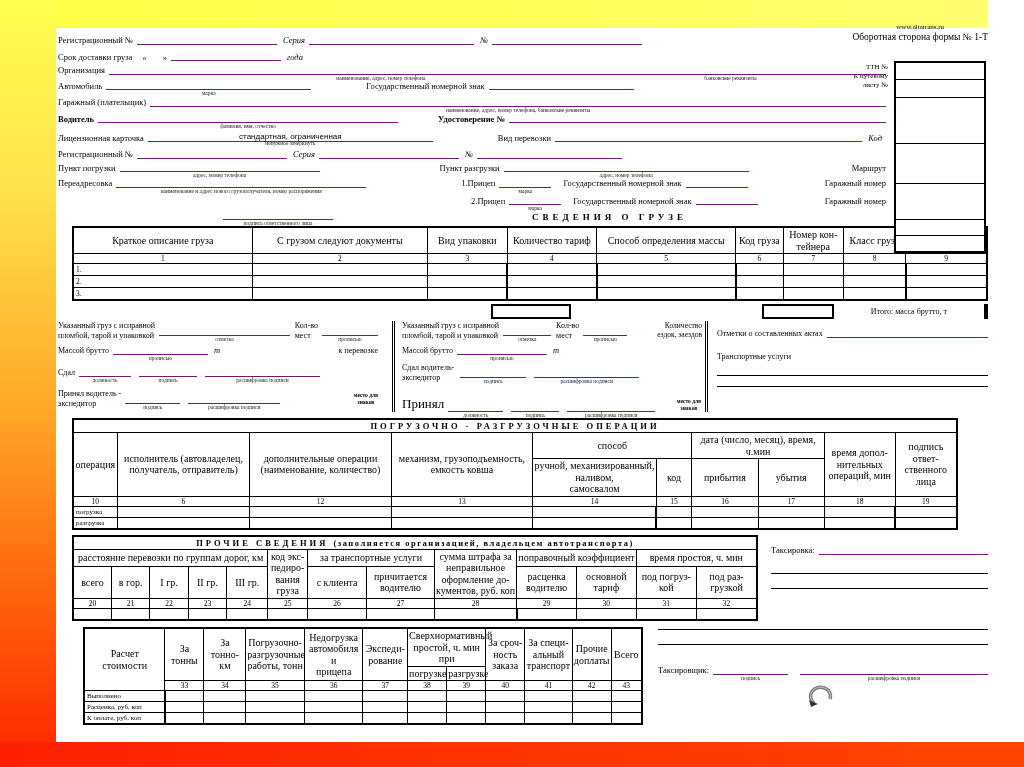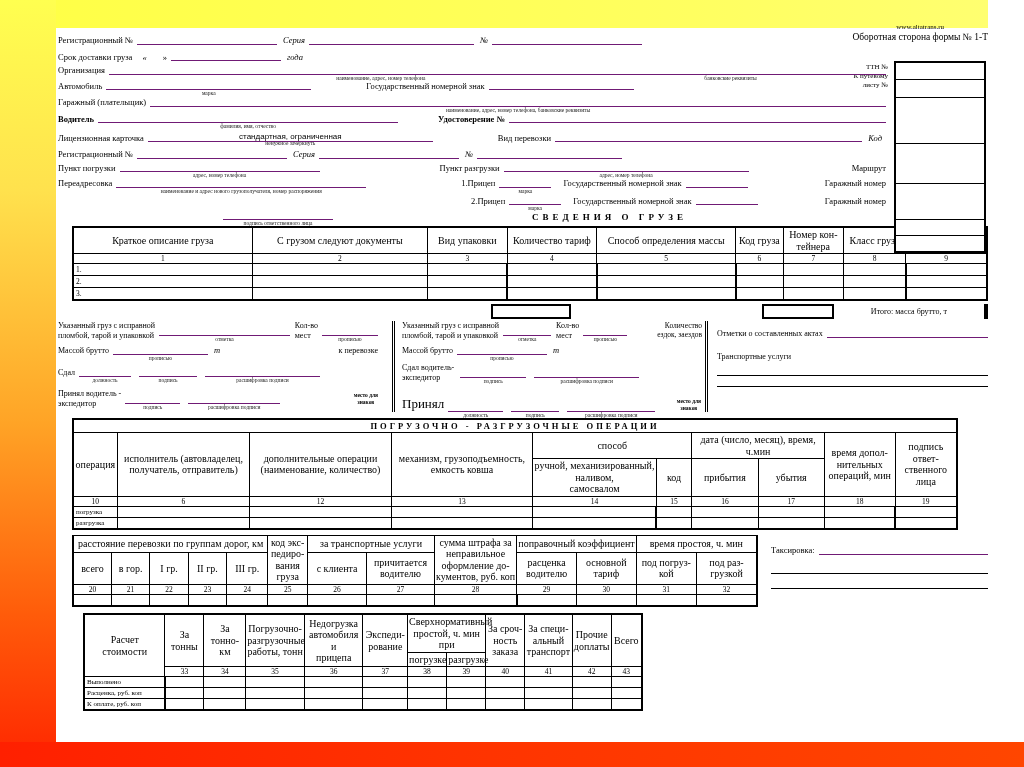--- a/index.html
+++ b/index.html
@@ -514,20 +514,21 @@
         <td></td>
         <td class="b2r"></td>
         <td></td>
       </tr>
     </tbody>
       </table>
   </div>
 
   <div class="flexsec">
     <div class="oth-left">
+      <div class="caption"><span>ПРОЧИЕ СВЕДЕНИЯ</span> <span class="cap-note">(заполняется организацией, владельцем автотранспорта)</span></div>
       <table class="tbl" style="border-top:none">
         <colgroup>
           <col style="width:5.6%">
             <col style="width:5.6%">
             <col style="width:5.6%">
             <col style="width:5.6%">
             <col style="width:6%">
           <col style="width:5.8%">
             <col style="width:8.6%">
             <col style="width:9.9%">
@@ -713,15 +714,35 @@
           <td></td>
           <td></td>
           <td></td>
           <td></td>
           <td></td>
           <td></td>
         </tr>
       </tbody>
         </table>
     </div>
+    <div class="calc-right">
+      <div class="rline" style="margin-top:2px"></div>
+      <div class="rline" style="margin-top:14px"></div>
+      <div class="ar hm" style="margin-top:20px; display:flex; align-items:flex-end">
+        <span class="l" style="font-size:8.5px">Таксировщик:</span>
+        <span class="fl" style="width:75px">
+          <span class="hint">подпись</span>
+        </span>
+        <span class="fl grow" style="margin-left:12px">
+          <span class="hint">расшифровка подписи</span>
+        </span>
+      </div>
+      <div class="icon-wrap">
+        <svg width="28" height="26" viewBox="0 0 28 26">
+          <path d="M6 21 A 10 9 0 1 1 22 17" fill="none" stroke="#777" stroke-width="3.5"></path>
+          <path d="M6 21 A 10 9 0 1 1 22 17" fill="none" stroke="#bbb" stroke-width="1.2"></path>
+          <path d="M1 18 L10 22 L3 25 Z" fill="#333"></path>
+        </svg>
+      </div>
+    </div>
   </div>
 
 </div>
 
 </body></html>

